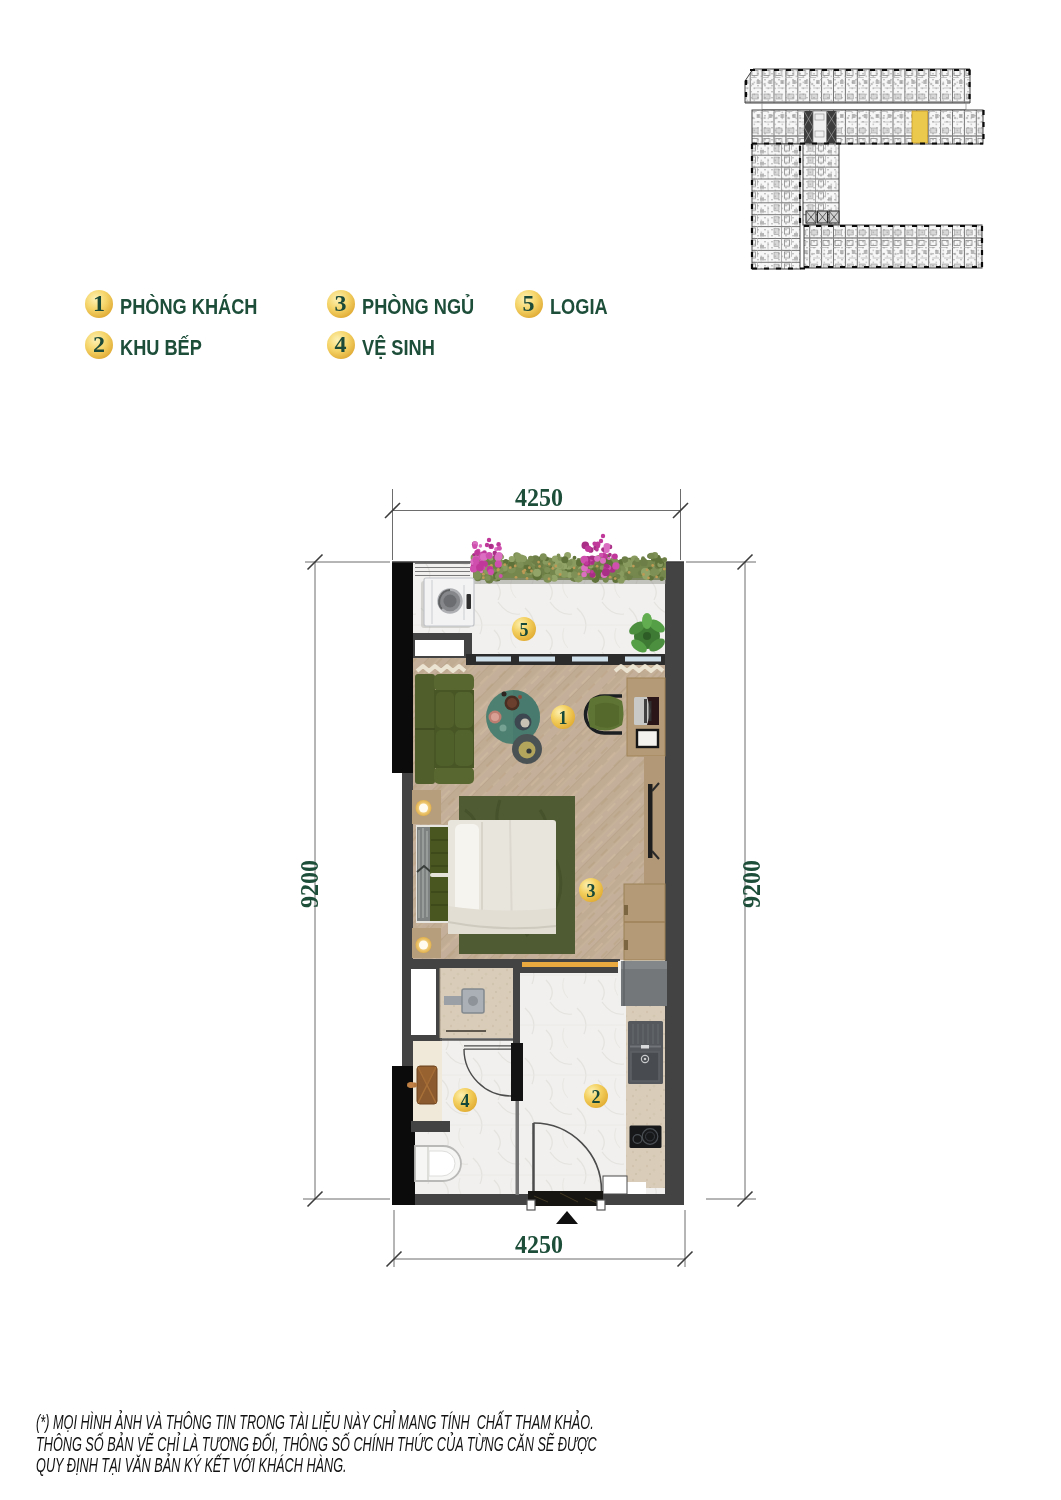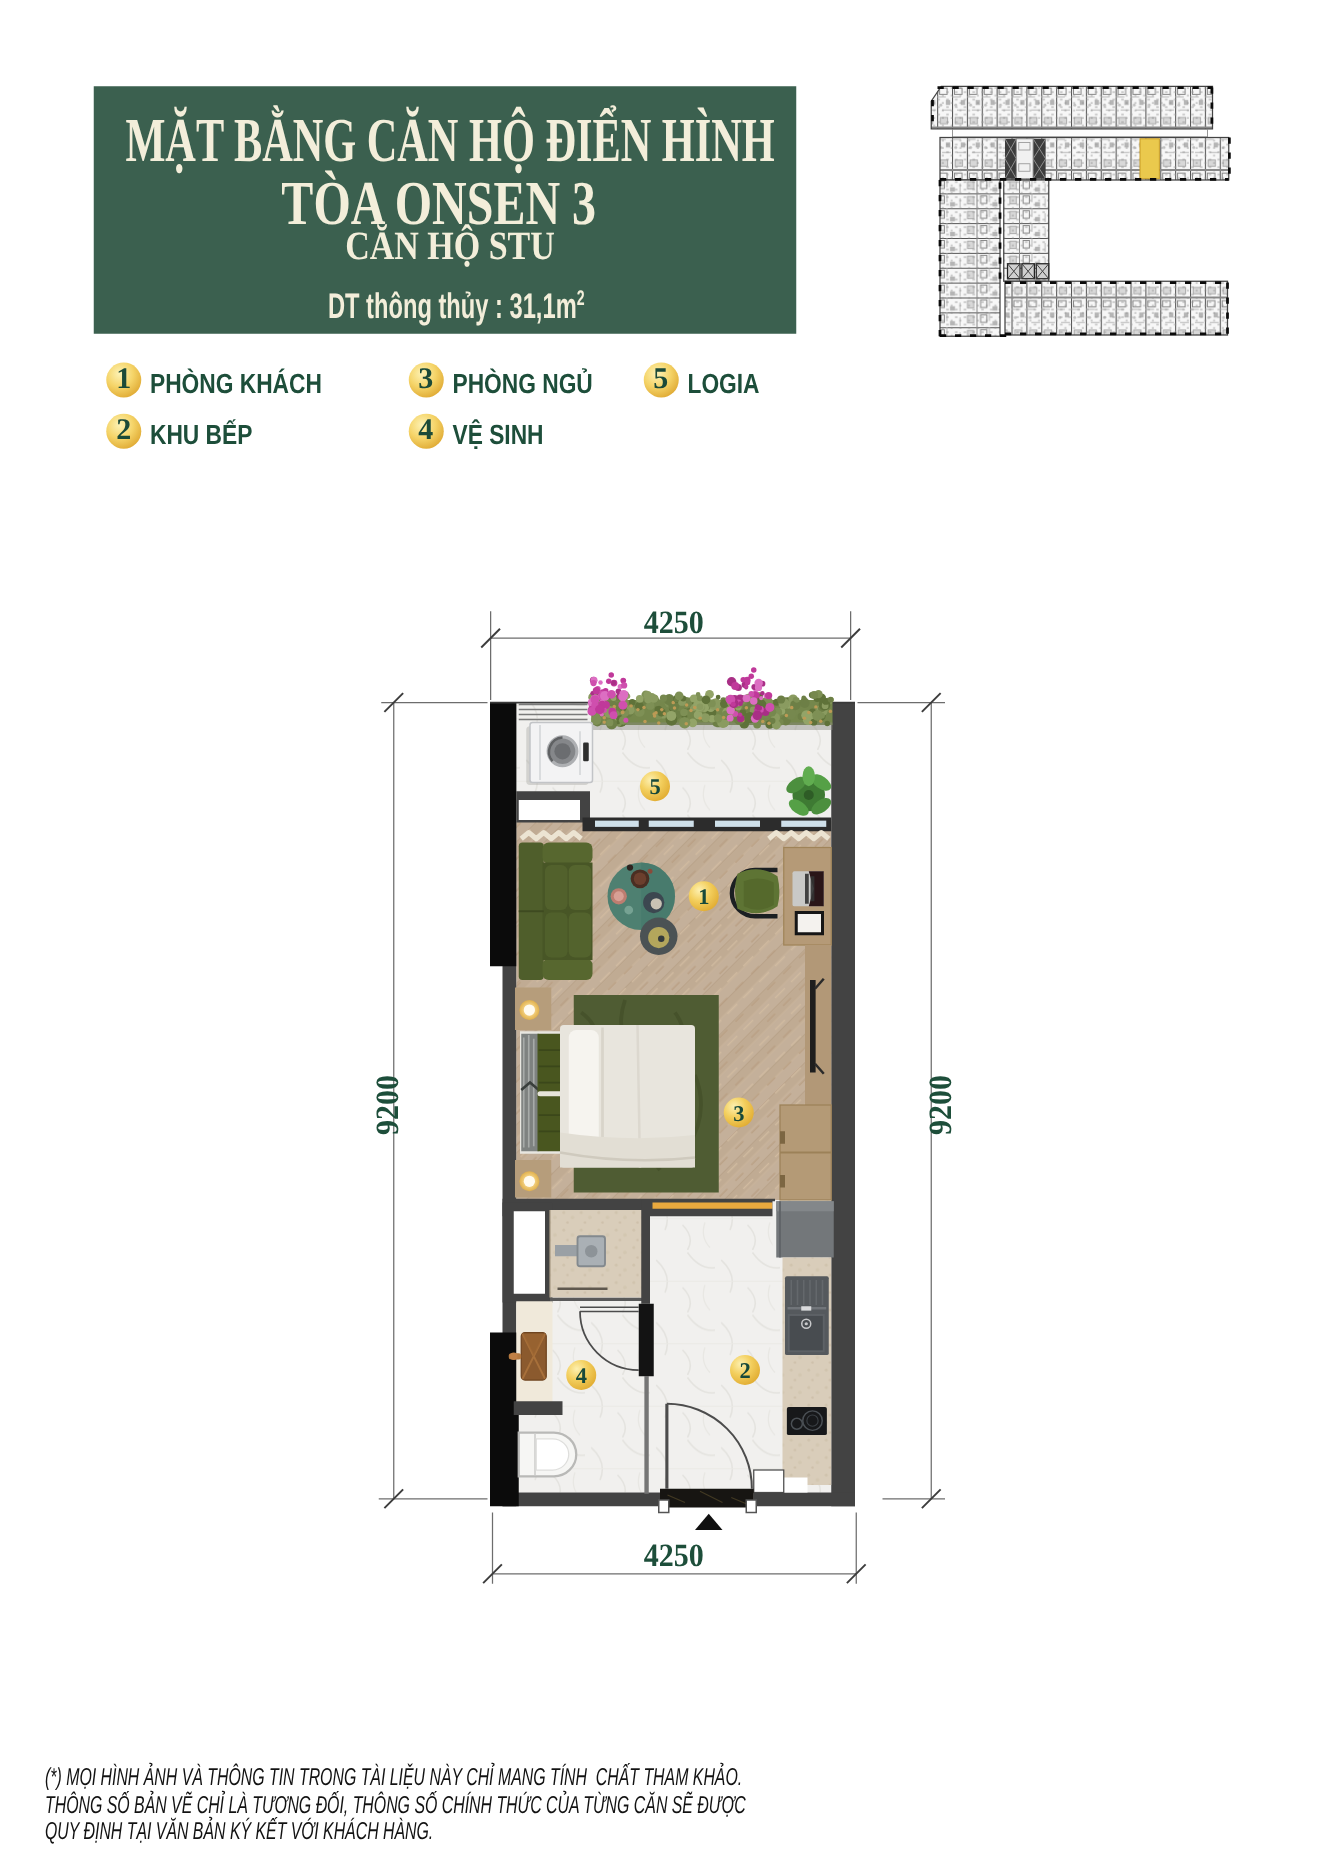--- a/index.html
+++ b/index.html
@@ -19,26 +19,20 @@
        background:radial-gradient(circle at 38% 32%, #fdf2b5 0%, #f5d468 42%, #dca32b 85%, #c8931f 100%);
        color:#1b4a38;font-family:"Liberation Serif", serif;font-size:24px;font-weight:bold;
        text-align:center;line-height:27px;margin-right:7px;}
   .disclaimer{position:absolute;left:36px;top:1412px;color:#121212;white-space:nowrap;
               font-style:italic;font-size:19.6px;line-height:21.5px;transform:scaleX(0.648);transform-origin:0 0;}
 </style>
 </head>
 <body>
 <div class="page">
 
-  <div class="title-box">
-    <div class="t1">MẶT BẰNG CĂN HỘ ĐIỂN HÌNH</div>
-    <div class="t2">TÒA ONSEN 3</div>
-    <div class="t3">CĂN HỘ STU</div>
-    <div class="t4">DT thông thủy : 31,1m<sup>2</sup></div>
-  </div>
 
   <div class="legend-item" style="left:85px;top:287px;">
       <span class="dot">1</span>
       <span class="txt">PHÒNG KHÁCH</span>
     </div>
 
   <div class="legend-item" style="left:85px;top:328px;">
       <span class="dot">2</span>
       <span class="txt">KHU BẾP</span>
     </div>

